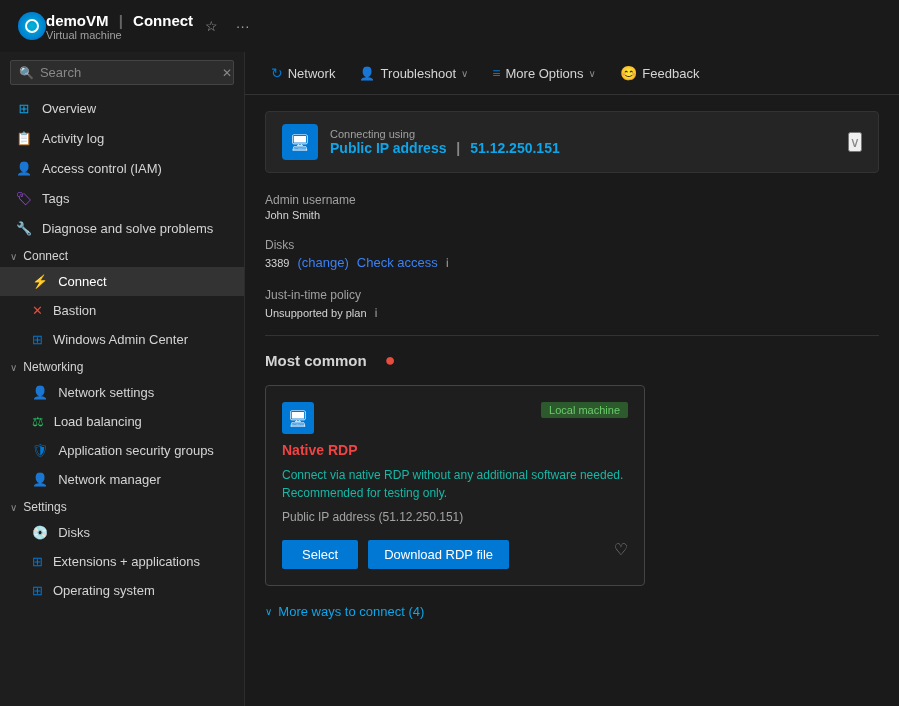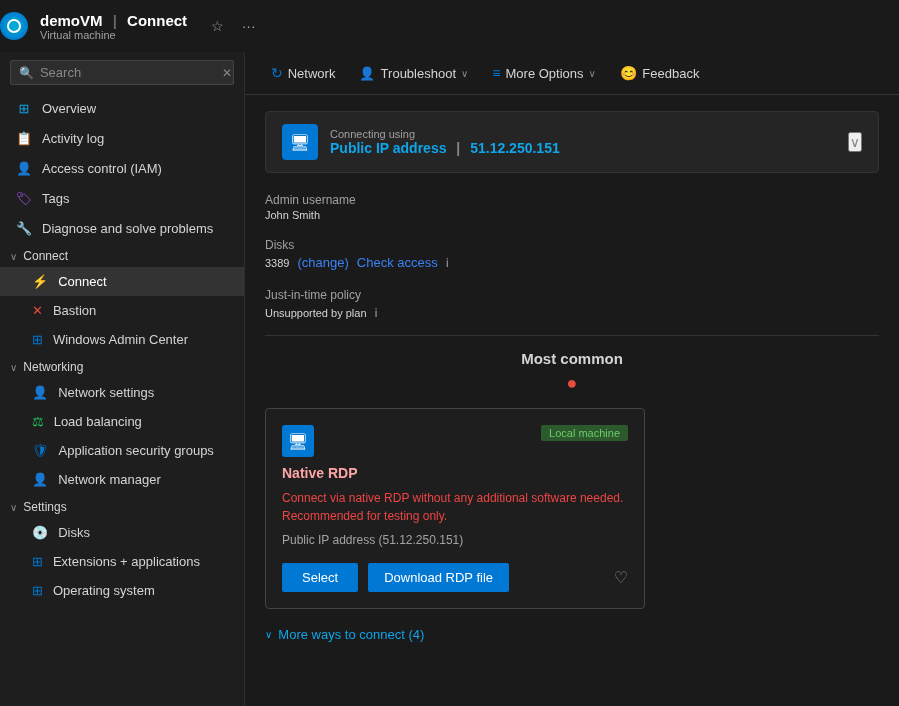--- a/index.html
+++ b/index.html
@@ -4,22 +4,21 @@
   <style>
     * { box-sizing: border-box; margin: 0; padding: 0; }
     body { background: #1a1a1a; color: #d4d4d4; font-family: 'Segoe UI', sans-serif; font-size: 13px; display: flex; flex-direction: column; height: 706px; width: 899px; overflow: hidden; }
 
     
     .top-header {
       background: #1a1a1a;
       height: 52px;
       display: flex;
       align-items: center;
-      padding: 0 0;
-      gap: 12px;
+      padding: 0 18px;
       flex-shrink: 0;
     }
     .app-logo {
       width: 28px; height: 28px;
       background: radial-gradient(circle, #00b4d8, #0066cc);
       border-radius: 50%;
       display: flex; align-items: center; justify-content: center;
       flex-shrink: 0;
     }
     .app-logo-inner { width: 14px; height: 14px; border: 2px solid #fff; border-radius: 50%; }
@@ -174,22 +173,21 @@
     .separator { border: none; border-top: 1px solid #333; margin: 14px 0; }
 
     
     .section-title {
       font-size: 15px;
       font-weight: 600;
       color: #d4d4d4;
       margin-bottom: 14px;
       display: flex;
       align-items: center;
-      gap: 6px;
-      flex-direction: column;
+      gap: 18px;
     }
     .section-title .dot { color: #e74c3c; font-size: 18px; }
 
     
     .rdp-card {
       border: 1px solid #444;
       border-radius: 4px;
       padding: 16px;
       background: #1e1e1e;
       position: relative;
@@ -209,24 +207,24 @@
       display: flex; align-items: center; justify-content: center;
       color: white; font-size: 16px;
     }
     .local-machine-badge {
       background: #2d5a2d;
       color: #6bcb6b;
       font-size: 11px;
       padding: 2px 8px;
       border-radius: 2px;
     }
-    .rdp-card-title { font-size: 14px; font-weight: 600; color: #fca5a5; margin-bottom: 8px; }
-    .rdp-card-desc { font-size: 12px; color: #ef4444; line-height: 1.5; margin-bottom: 8px; }
+    .rdp-card-title { font-size: 14px; font-weight: 600; color: #ef4444; margin-bottom: 8px; }
+    .rdp-card-desc { font-size: 12px; color: #14b8a6; line-height: 1.5; margin-bottom: 8px; }
     .rdp-card-ip { font-size: 12px; color: #a3a3a3; margin-bottom: 16px; }
-    .rdp-card-actions { display: flex; align-items: center; gap: 10px; }
+    .rdp-card-actions { display: flex; align-items: flex-start; gap: 10px; }
     .btn-select {
       background: #0078d4;
       color: white;
       border: none;
       padding: 7px 20px;
       font-size: 13px;
       cursor: pointer;
       border-radius: 2px;
     }
     .btn-download {

